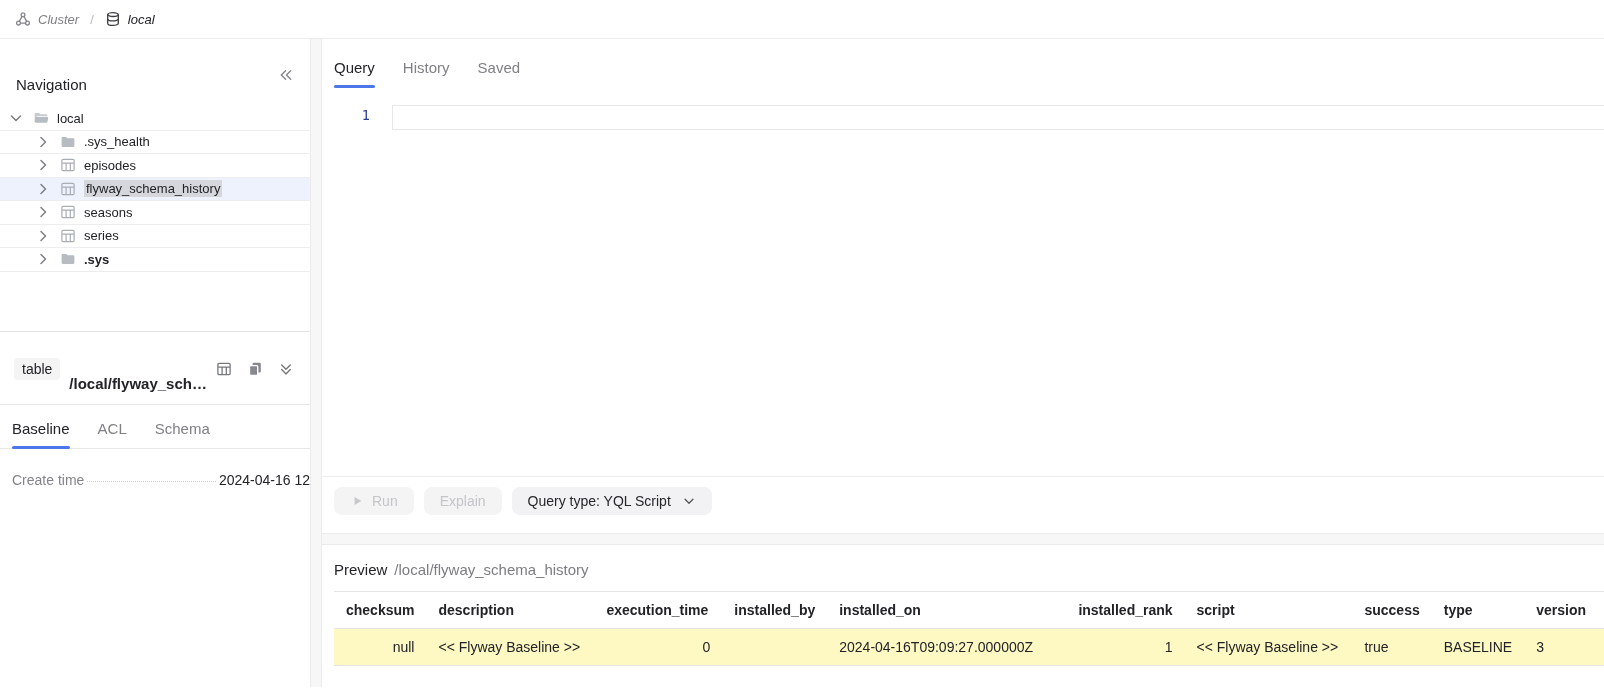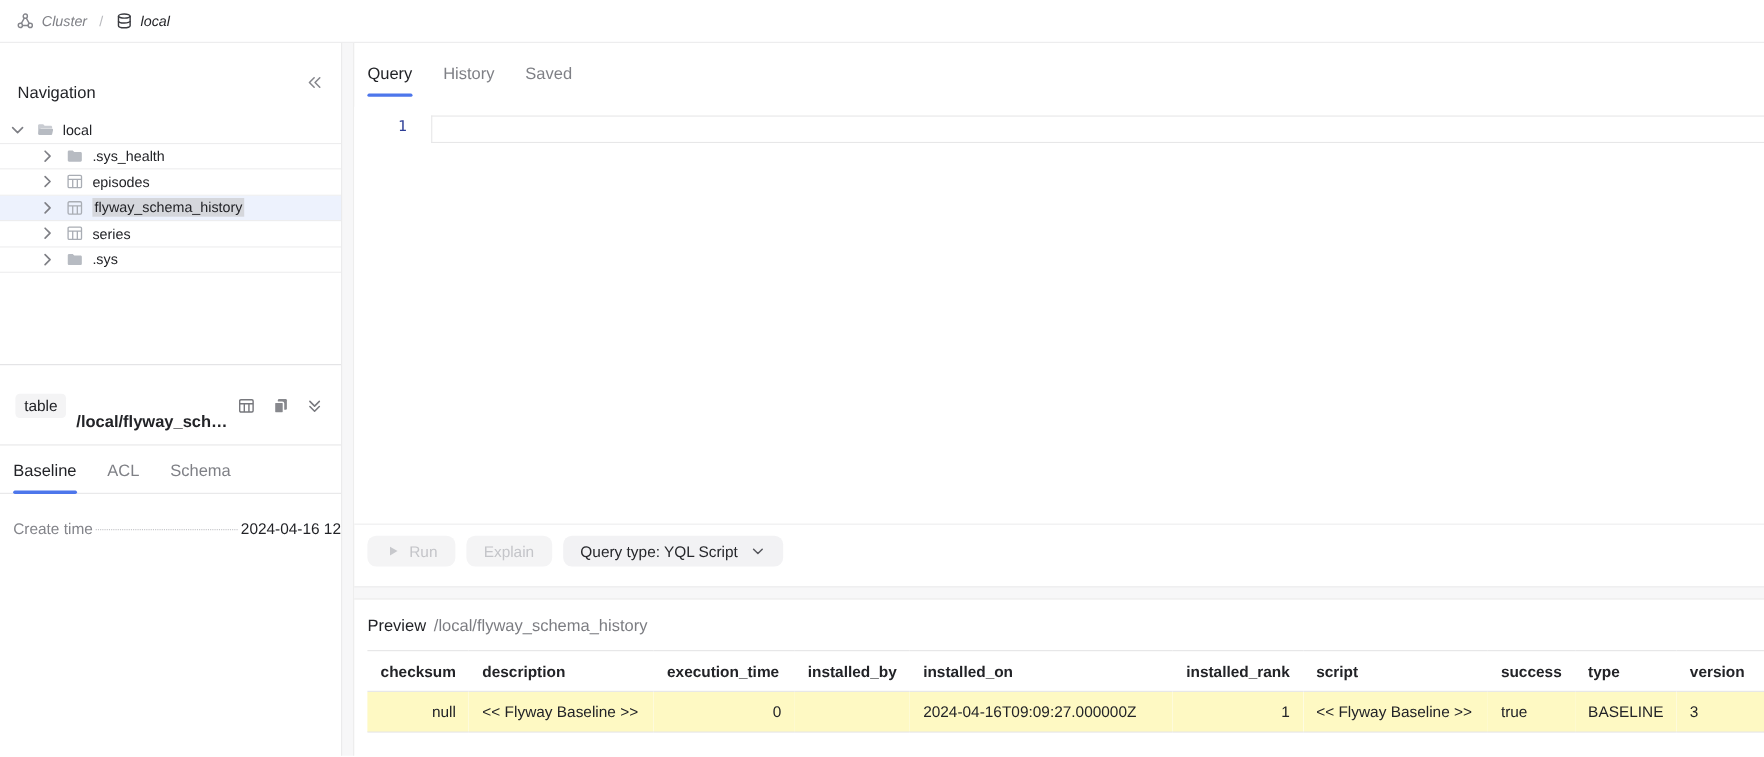--- a/index.html
+++ b/index.html
@@ -196,23 +196,37 @@
               <svg width="16" height="16" viewBox="0 0 16 16" fill="none">
                 <path d="M6 3.5 10.5 8 6 12.5" stroke="#7e7f85" stroke-width="1.5" stroke-linecap="round" stroke-linejoin="round"></path>
               </svg>
             </span>
             <span class="icon type-icon">
               <svg width="16" height="16" viewBox="0 0 16 16" fill="none">
                 <rect x="1.9" y="2.4" width="12.2" height="11.2" rx="1.1" stroke="#a9adb4" stroke-width="1.2"></rect>
                 <path d="M1.9 6.1h12.2M6.1 6.1v7.5M10.3 6.1v7.5" stroke="#a9adb4" stroke-width="1.2"></path>
               </svg>
             </span>
+            <span class="tree-label">seasons</span>
+          </div>
+          <div class="tree-row" style="padding-left: 35px;">
+            <span class="icon chev">
+              <svg width="16" height="16" viewBox="0 0 16 16" fill="none">
+                <path d="M6 3.5 10.5 8 6 12.5" stroke="#7e7f85" stroke-width="1.5" stroke-linecap="round" stroke-linejoin="round"></path>
+              </svg>
+            </span>
+            <span class="icon type-icon">
+              <svg width="16" height="16" viewBox="0 0 16 16" fill="none">
+                <rect x="1.9" y="2.4" width="12.2" height="11.2" rx="1.1" stroke="#a9adb4" stroke-width="1.2"></rect>
+                <path d="M1.9 6.1h12.2M6.1 6.1v7.5M10.3 6.1v7.5" stroke="#a9adb4" stroke-width="1.2"></path>
+              </svg>
+            </span>
             <span class="tree-label">series</span>
           </div>
-          <div class="tree-row" style="padding-left: 35px;">
+          <div class="tree-row" style="padding-left: 35px; font-weight: bold;">
             <span class="icon chev">
               <svg width="16" height="16" viewBox="0 0 16 16" fill="none">
                 <path d="M6 3.5 10.5 8 6 12.5" stroke="#7e7f85" stroke-width="1.5" stroke-linecap="round" stroke-linejoin="round"></path>
               </svg>
             </span>
             <span class="icon type-icon">
               <svg width="16" height="16" viewBox="0 0 16 16">
                 <path d="M1.6 4.1c0-.66.54-1.2 1.2-1.2h2.9c.32 0 .63.13.85.35l1 1.03h5.65c.66 0 1.2.54 1.2 1.2v6.3c0 .66-.54 1.2-1.2 1.2H2.8c-.66 0-1.2-.54-1.2-1.2z" fill="#b7bbc2"></path>
               </svg>
             </span>

